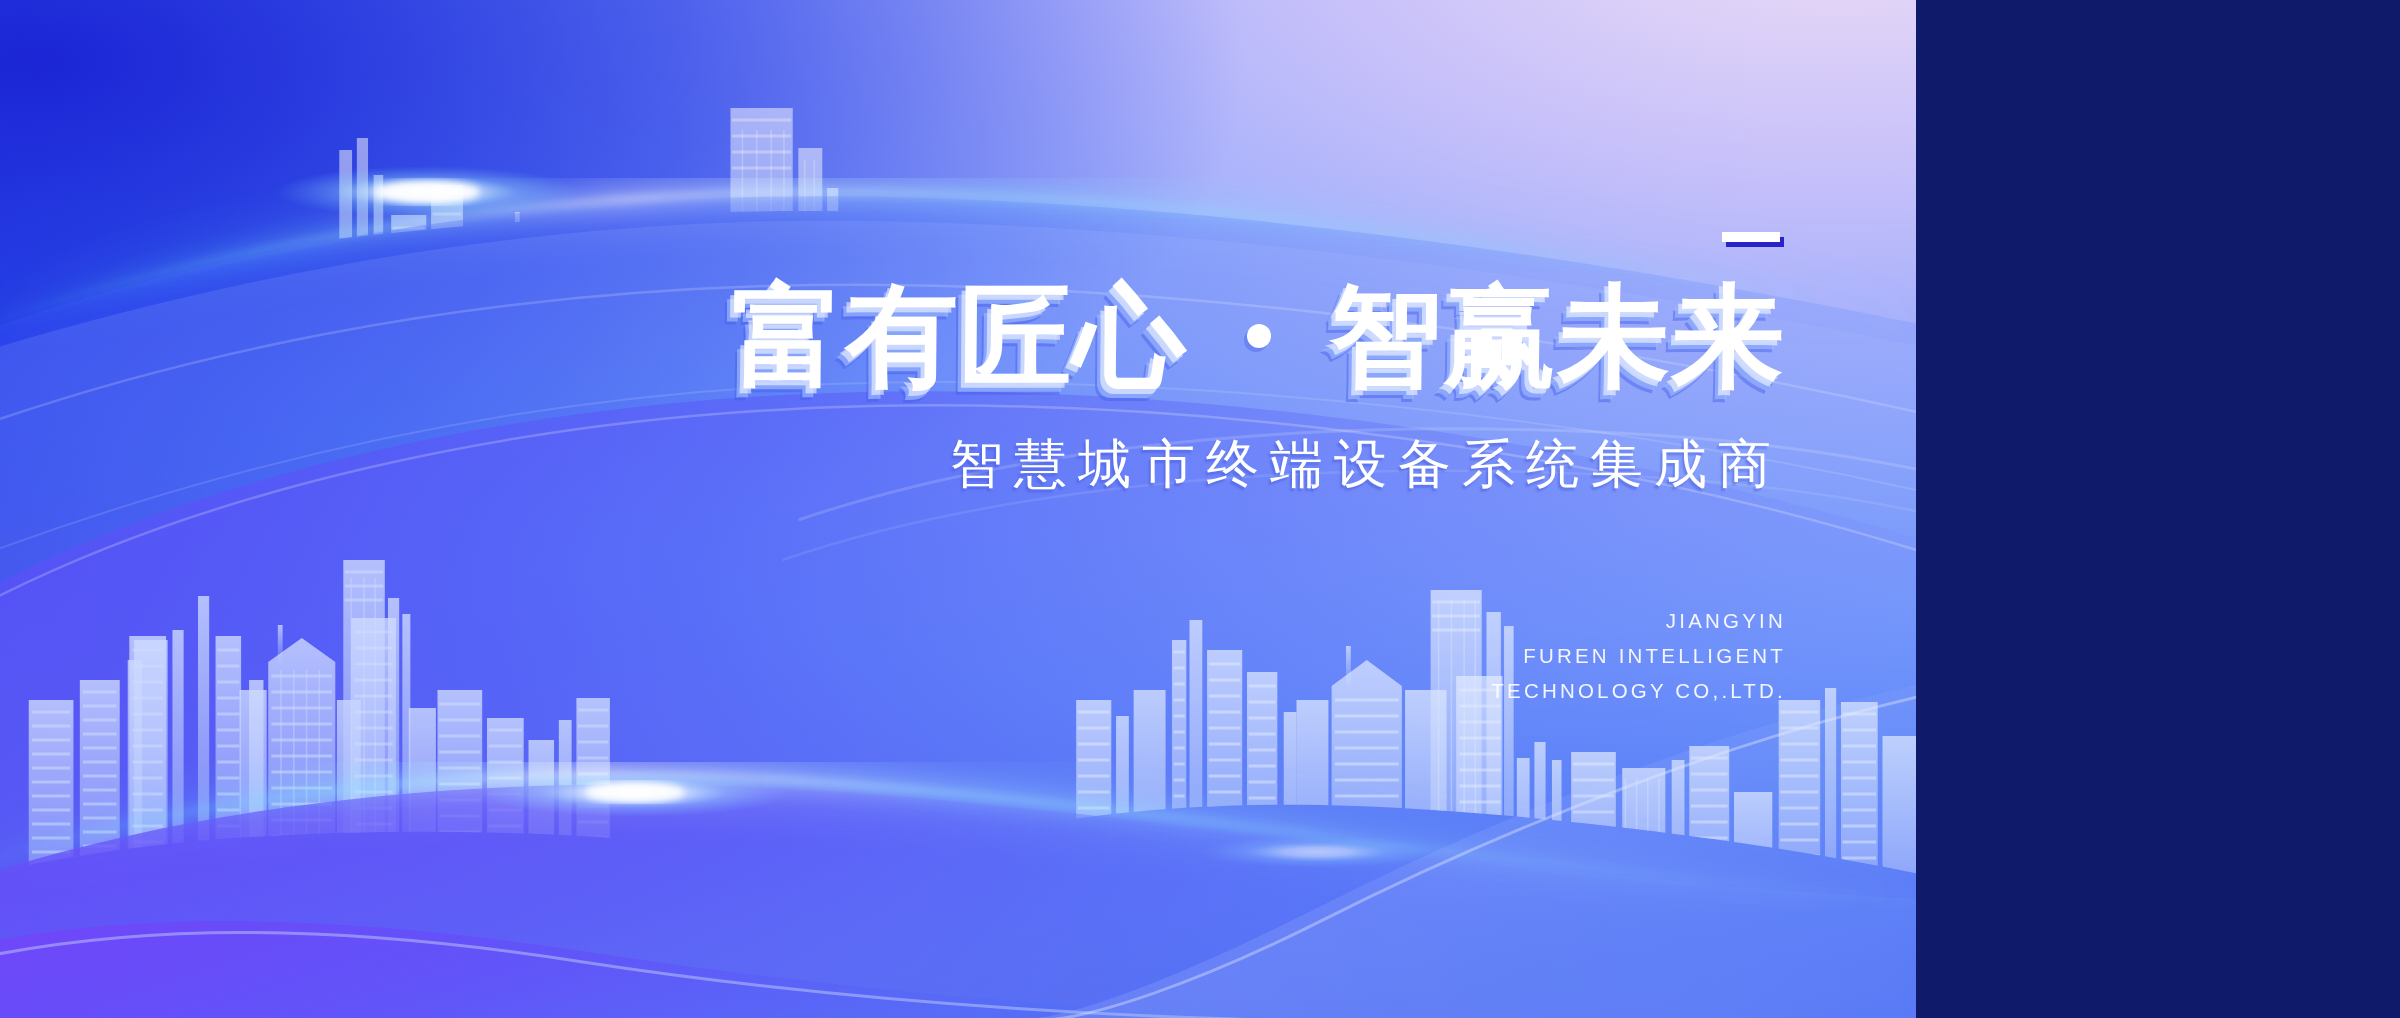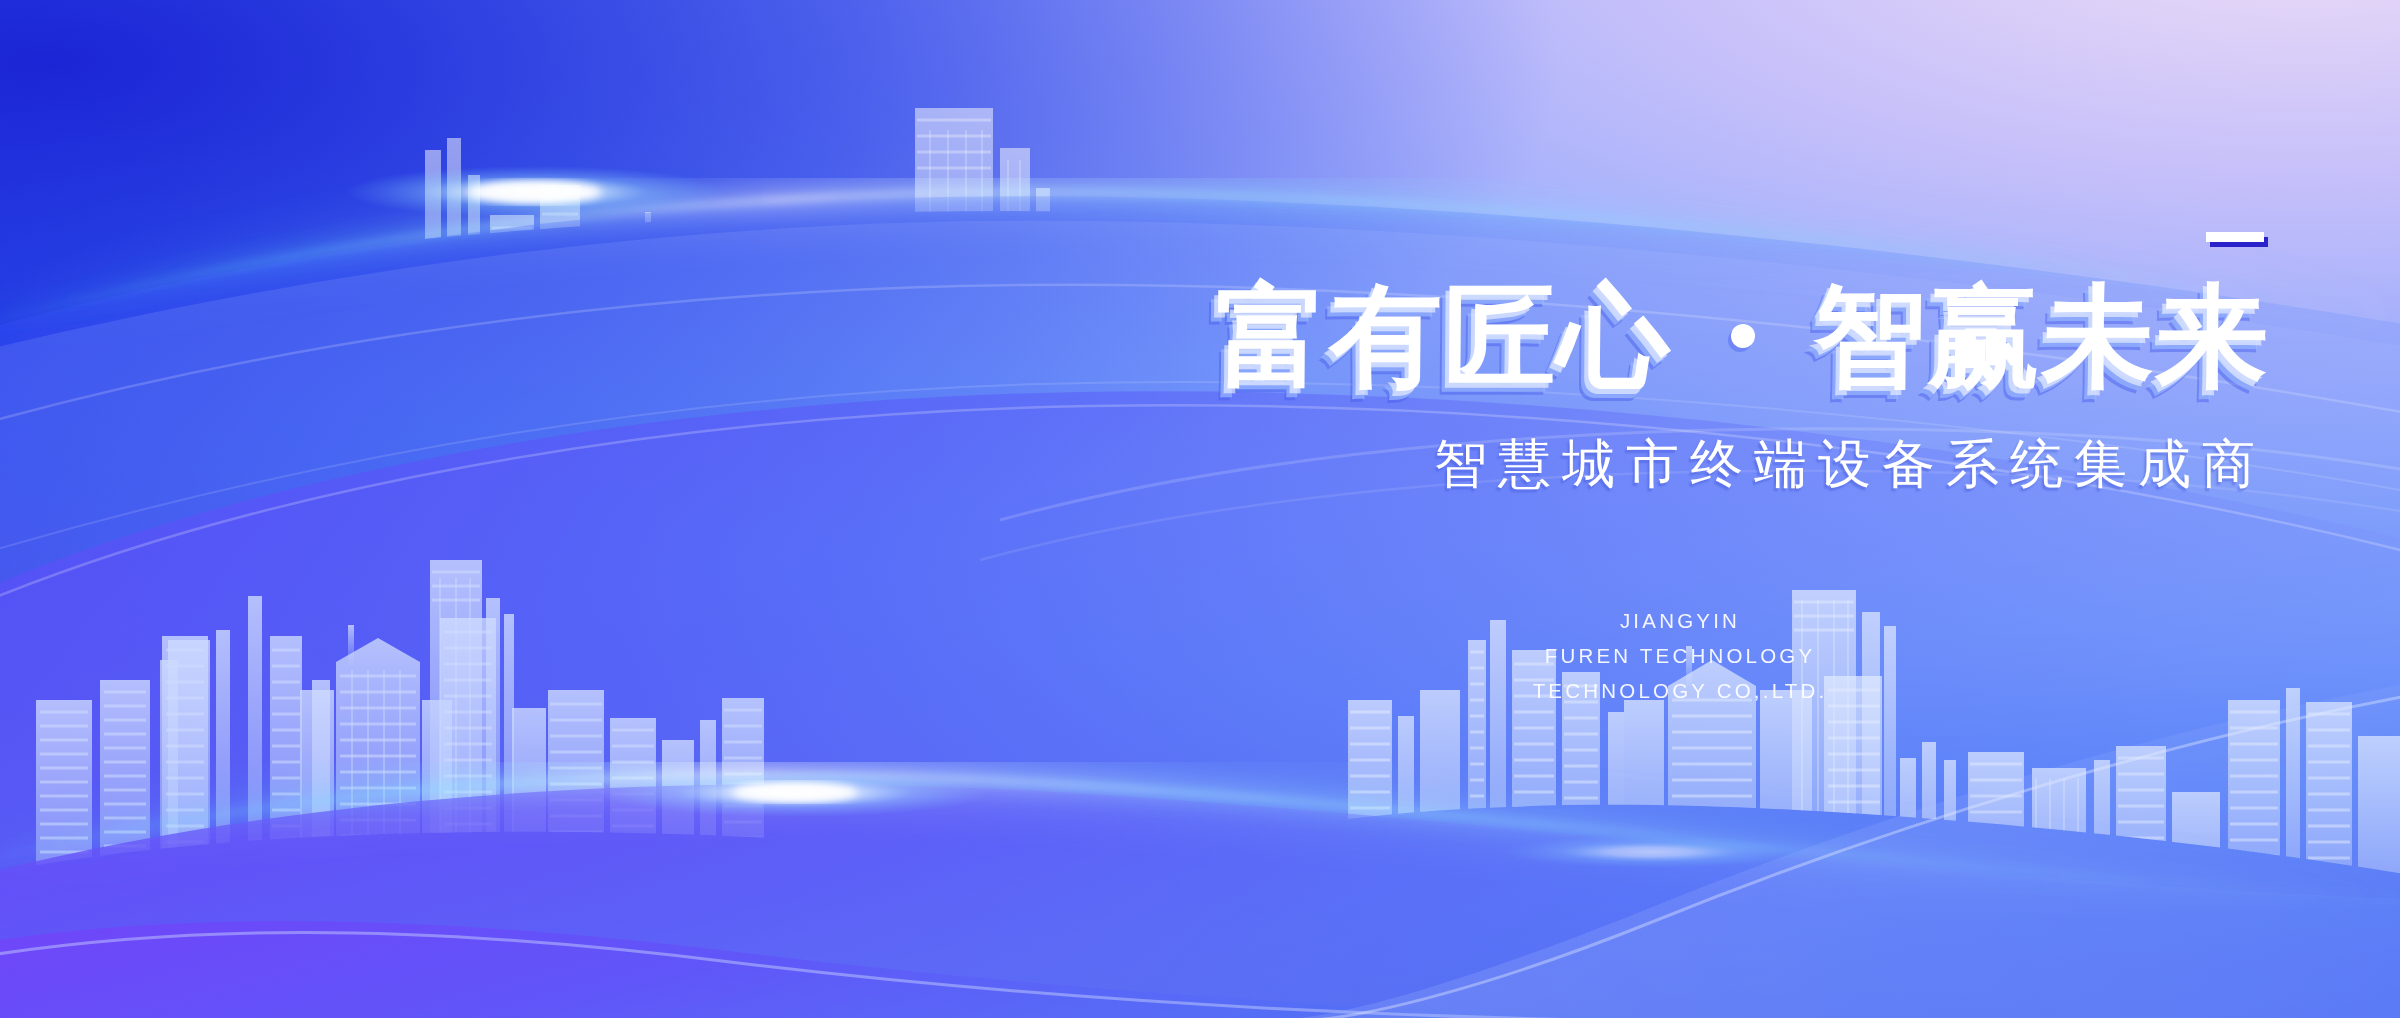--- a/index.html
+++ b/index.html
@@ -2,21 +2,21 @@
 <html><head>
 <meta charset="utf-8">
 <style>
   html, body {
     margin: 0;
     padding: 0;
     background: #101a6a;
   }
   #banner {
     position: relative;
-    width: 2400px;
+    width: 1916px;
     height: 1018px;
     overflow: hidden;
     font-family: "Liberation Sans", "DejaVu Sans", sans-serif;
     background: #2f4bf0;
   }
 
   
   .bg-base {
     position: absolute;
     inset: 0;
@@ -99,21 +99,20 @@
     padding-right: 4px;
   }
   .company {
     margin-top: 102px;
     color: rgba(255,255,255,0.92);
     font-size: 20.5px;
     letter-spacing: 3.2px;
     line-height: 1.72;
     font-weight: 400;
     white-space: nowrap;
-    text-align: center;
   }
 </style>
 </head>
 <body>
 
 <div id="banner">
 
   <div class="bg-base"></div>
   <div class="bg-tintA"></div>
   <div class="bg-tintB"></div>
@@ -434,18 +433,18 @@
     <div class="headline">
       <span>富有匠心</span>
       <span class="sep"></span>
       <span>智赢未来</span>
     </div>
 
     <div class="subline">智慧城市终端设备系统集成商</div>
 
     <div class="company">
       <div>JIANGYIN</div>
-      <div>FUREN TECHNOLOGY</div>
+      <div>FUREN INTELLIGENT</div>
       <div>TECHNOLOGY CO,.LTD.</div>
     </div>
 
   </div>
 </div>
 
 </body></html>

